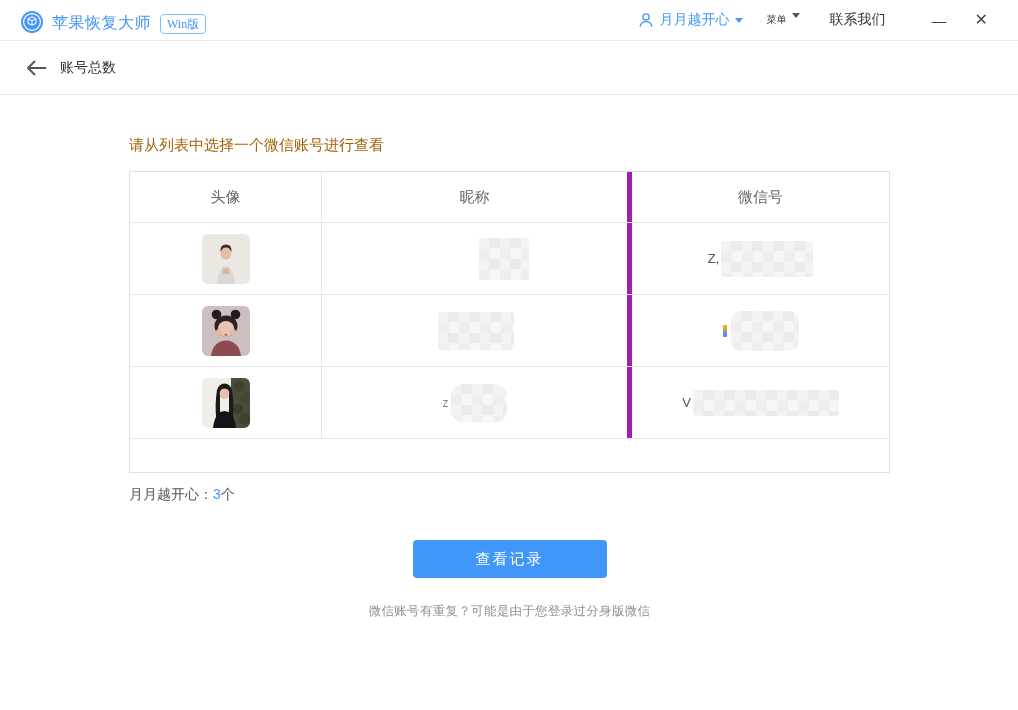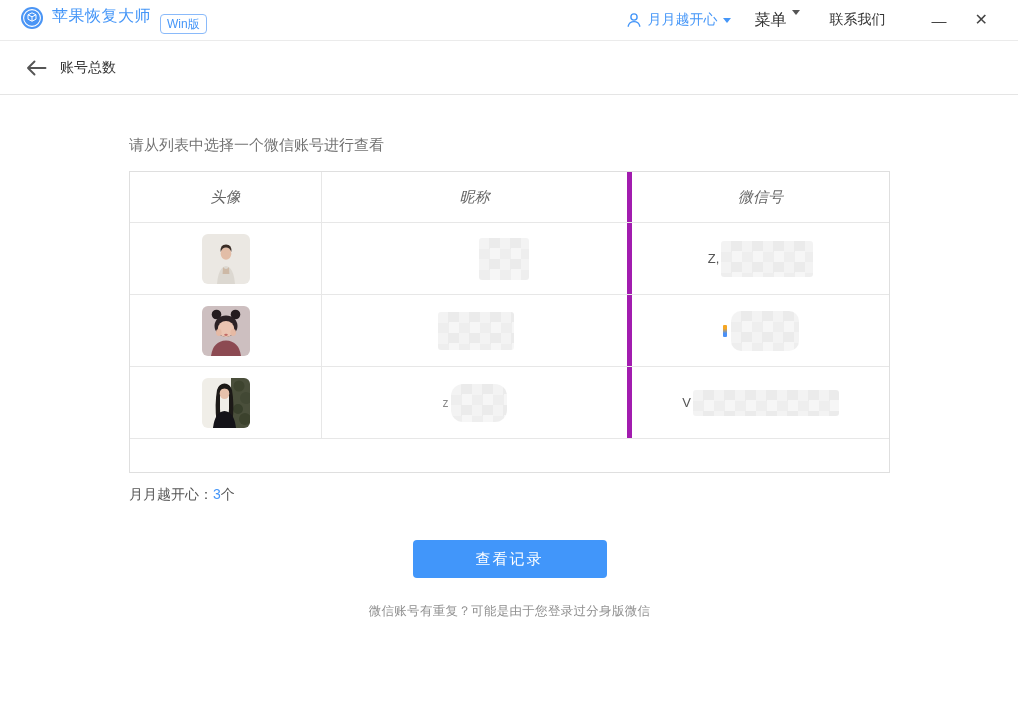--- a/index.html
+++ b/index.html
@@ -8,59 +8,59 @@
     width:1018px;height:710px;background:#ffffff;overflow:hidden;position:relative;
     font-family:"Liberation Sans","DejaVu Sans",sans-serif;
     -webkit-font-smoothing:antialiased;
   }
   
   .titlebar{
     height:41px;box-sizing:border-box;border-bottom:1px solid #ebebeb;
     display:flex;align-items:center;justify-content:space-between;
     padding:0 30px 0 20px;background:#fff;
   }
-  .tb-left{display:flex;align-items:flex-start;}
+  .tb-left{display:flex;align-items:flex-end;font-family:Liberation Serif, serif;}
   .logo{width:24px;height:24px;display:inline-flex;flex:0 0 auto;}
   .app-name{color:#4596f8;font-size:16px;margin-left:8px;letter-spacing:.5px;}
   .badge{
     color:#4596f8;border:1px solid #8abafa;border-radius:4px;
     font-size:12px;line-height:16px;padding:1px 6px;margin-left:9px;margin-top:8px;
   }
   .tb-right{display:flex;align-items:center;}
   .account{display:flex;align-items:center;color:#4596f8;font-size:14px;cursor:pointer;}
   .account .p-icon{width:16px;height:16px;margin-right:6px;display:inline-flex;}
   .caret{
     width:0;height:0;border-left:4px solid transparent;border-right:4px solid transparent;
     border-top:5px solid #4596f8;margin-left:5px;display:inline-block;
   }
   .caret.dark{border-top-color:#555;}
-  .menu{display:flex;align-items:flex-start;color:#333;font-size:16px;margin-left:24px;cursor:pointer;}
+  .menu{display:flex;align-items:flex-start;color:#333;font-size:10px;margin-left:24px;cursor:pointer;}
   .contact{color:#333;font-size:14px;margin-left:30px;cursor:pointer;}
   .win-btn{color:#444;cursor:pointer;line-height:1;user-select:none;}
   .win-min{margin-left:46px;font-size:15px;}
   .win-close{margin-left:28px;font-size:16px;}
   
   .navbar{
     height:54px;box-sizing:border-box;border-bottom:1px solid #e5e5e5;
     display:flex;align-items:center;padding:0 25px;background:#fff;
   }
   .back-button{display:inline-flex;align-items:center;cursor:pointer;}
   .page-title{font-size:14px;color:#333;margin-left:13px;}
   
   .content{padding:0 0 0 129px;}
-  .instruction{font-size:15px;color:#737373;margin:41px 0 0 0;}
+  .instruction{font-size:15px;color:#a16207;margin:41px 0 0 0;}
   .table{width:761px;border:1px solid #dfdfdf;margin-top:16px;box-sizing:border-box;background:#fff;}
   .t-row{display:flex;}
   .t-row + .t-row{border-top:1px solid #e7e7e7;}
   .cell{box-sizing:border-box;display:flex;align-items:center;justify-content:center;}
   .c1{width:192px;border-right:1px solid #e7e7e7;}
   .c2{width:310px;border-right:5px solid #a21caf;}
   .c3{flex:1;}
   .t-head{height:50px;}
-  .t-head .cell{color:#666;font-size:15px;font-style:italic;}
+  .t-head .cell{color:#666;font-size:15px;}
   .t-data{height:71px;cursor:pointer;}
   .t-foot{height:33px;}
   .avatar{width:48px;height:50px;border-radius:6px;overflow:hidden;display:inline-flex;flex:0 0 auto;}
   .avatar svg{display:block;}
   
   .mosaic{
     display:inline-block;border-radius:3px;
     background-image:conic-gradient(#ebebeb 0 25%, #f6f6f6 0 50%, #eeeeee 0 75%, #f3f3f3 0);
     background-size:21px 21px;
   }

